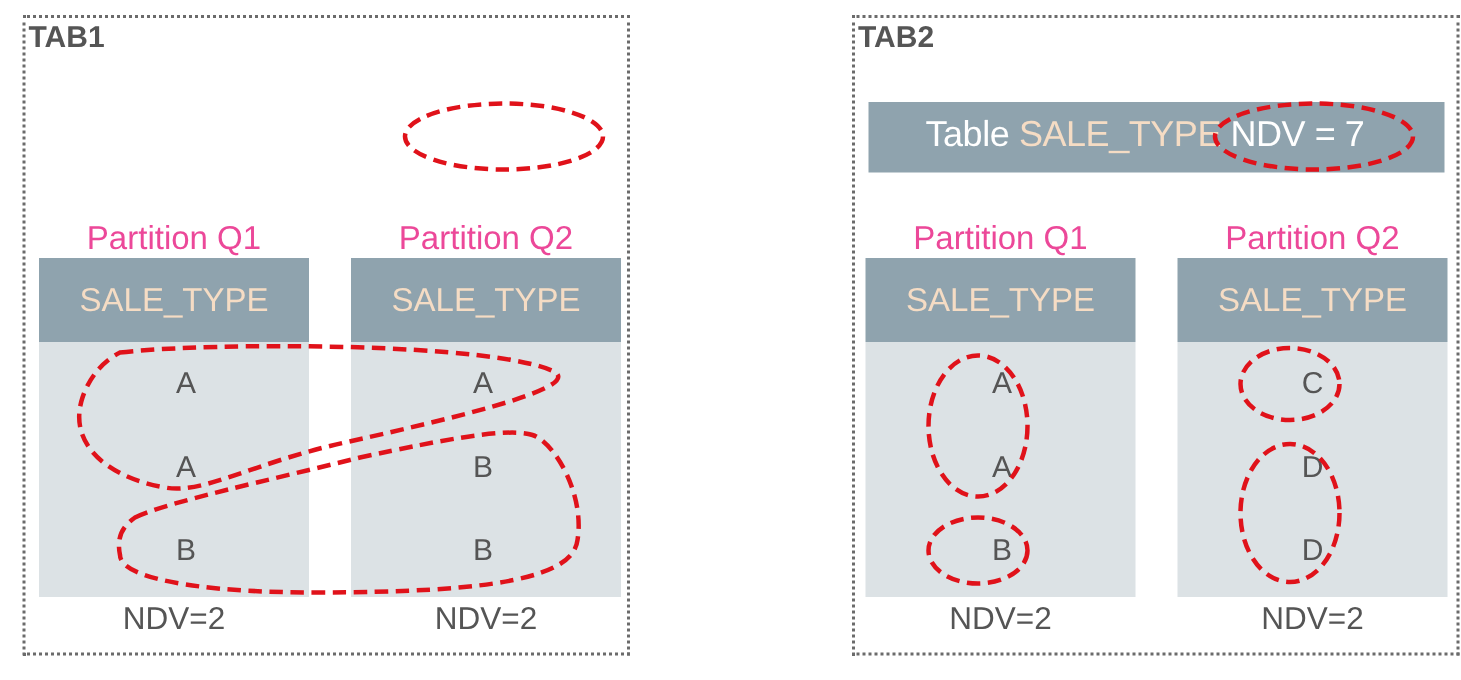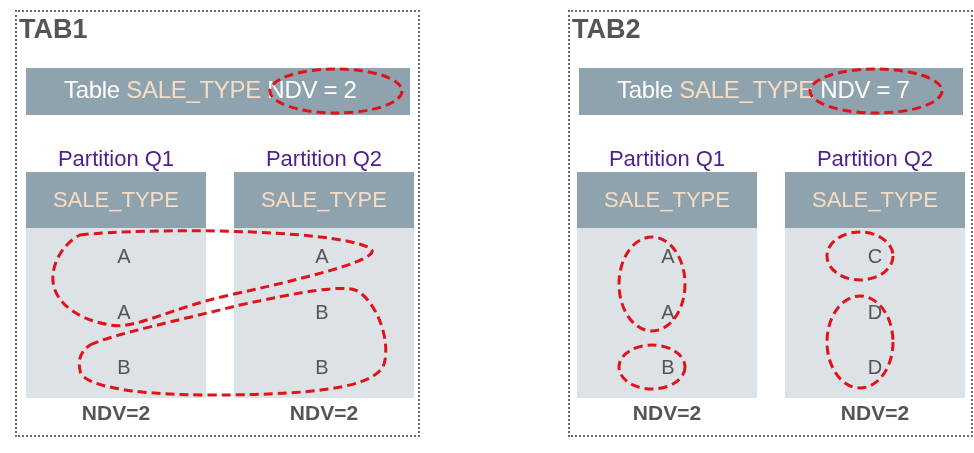--- a/index.html
+++ b/index.html
@@ -1,43 +1,36 @@
 <!DOCTYPE html>
 <html><head>
 <meta charset="utf-8">
 <style>
   html, body { margin:0; padding:0; background:#ffffff; }
   body { width:974px; height:453px; position:relative; overflow:hidden; font-family:"Liberation Sans", "DejaVu Sans", sans-serif; }
   .panel { position:absolute; top:10px; width:405px; height:427px; border:2px dotted #6b6b6b; box-sizing:border-box; }
   #tab1 { left:15px; }
   #tab2 { left:568px; }
-  .tab-title { position:absolute; left:2px; top:2px; font-weight:bold; font-size:27px; color:#555555; }
+  .tab-title { position:absolute; left:2px; top:2px; font-weight:bold; font-size:20px; color:#555555; }
   .table-bar { position:absolute; left:9px; top:56px; width:384px; height:47px; background:#8fa3ae; }
   .table-bar .txt { position:absolute; left:38px; top:8px; font-size:24px; color:#ffffff; white-space:nowrap; letter-spacing:-0.3px; }
   .table-bar .col { color:#f5dcc4; }
-  .part-label { position:absolute; font-size:22px; color:#4c1d95; white-space:nowrap; text-align:center; width:180px; }
+  .part-label { position:absolute; font-size:22px; color:#ec4899; white-space:nowrap; text-align:center; width:180px; }
   .part-head { position:absolute; width:180px; height:56px; background:#8fa3ae; }
   .part-head span { display:block; text-align:center; line-height:56px; font-size:22px; color:#f5dcc4; }
   .part-body { position:absolute; width:180px; height:170px; background:#dce2e5; }
   .val { position:absolute; width:40px; text-align:center; font-size:20px; color:#555555; }
-  .ndv { position:absolute; width:180px; text-align:center; font-weight:bold; font-size:21px; color:#555555; }
+  .ndv { position:absolute; width:180px; text-align:center; font-weight:normal; font-size:21px; color:#555555; }
   svg.overlay { position:absolute; left:0; top:0; pointer-events:none; }
 </style>
 </head>
 <body>
 
 <div class="panel" id="tab1">
   <div class="tab-title">TAB1</div>
-  <div class="table-bar">
-    <div class="txt">
-      <span>Table</span>
-      <span class="col">SALE_TYPE</span>
-      <span>NDV = 2</span>
-    </div>
-  </div>
 
   <div class="part-label" style="left:9px;top:134px;">Partition Q1</div>
   <div class="part-head" style="left:9px;top:160px;">
       <span>SALE_TYPE</span>
     </div>
   <div class="part-body" style="left:9px;top:216px;">
     <div class="val" style="left:78px;top:17px;">A</div>
     <div class="val" style="left:78px;top:73px;">A</div>
     <div class="val" style="left:78px;top:128px;">B</div>
   </div>

